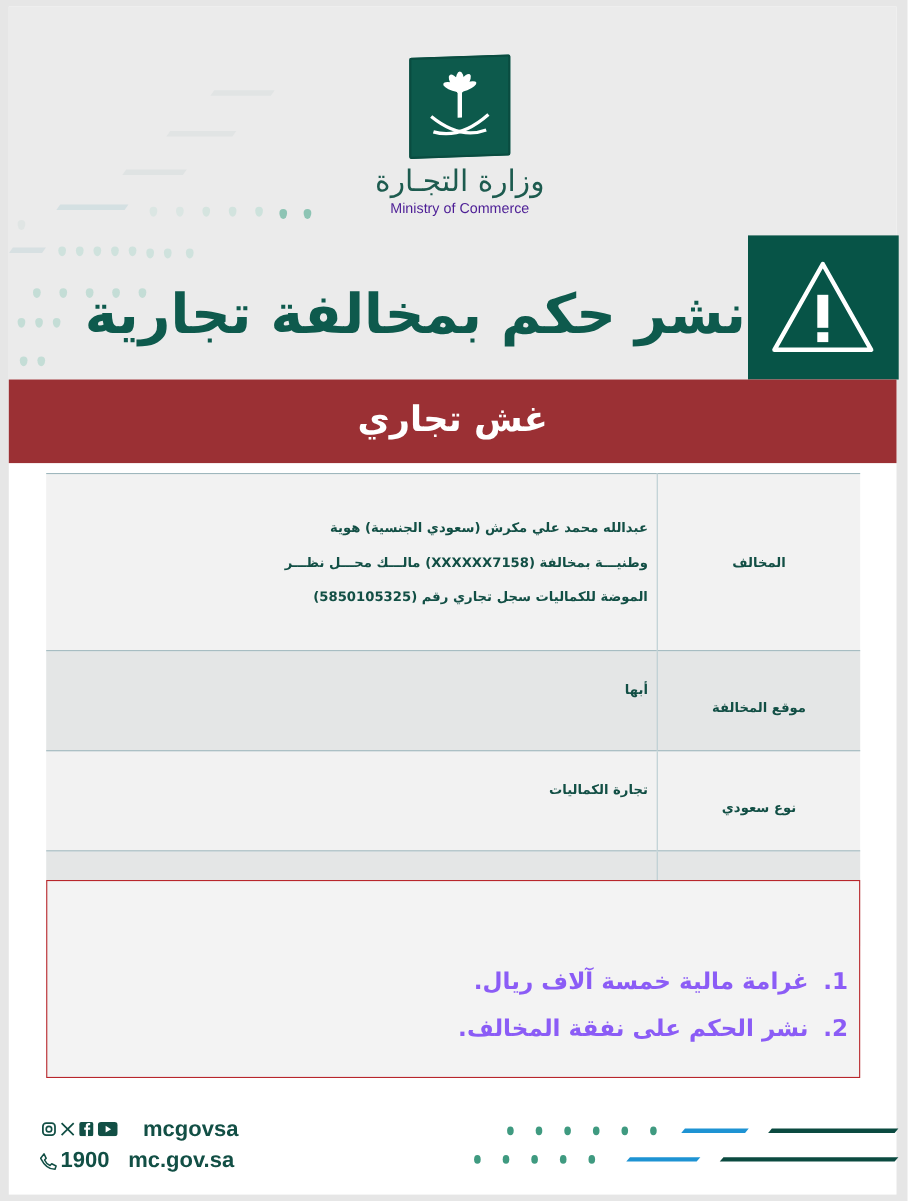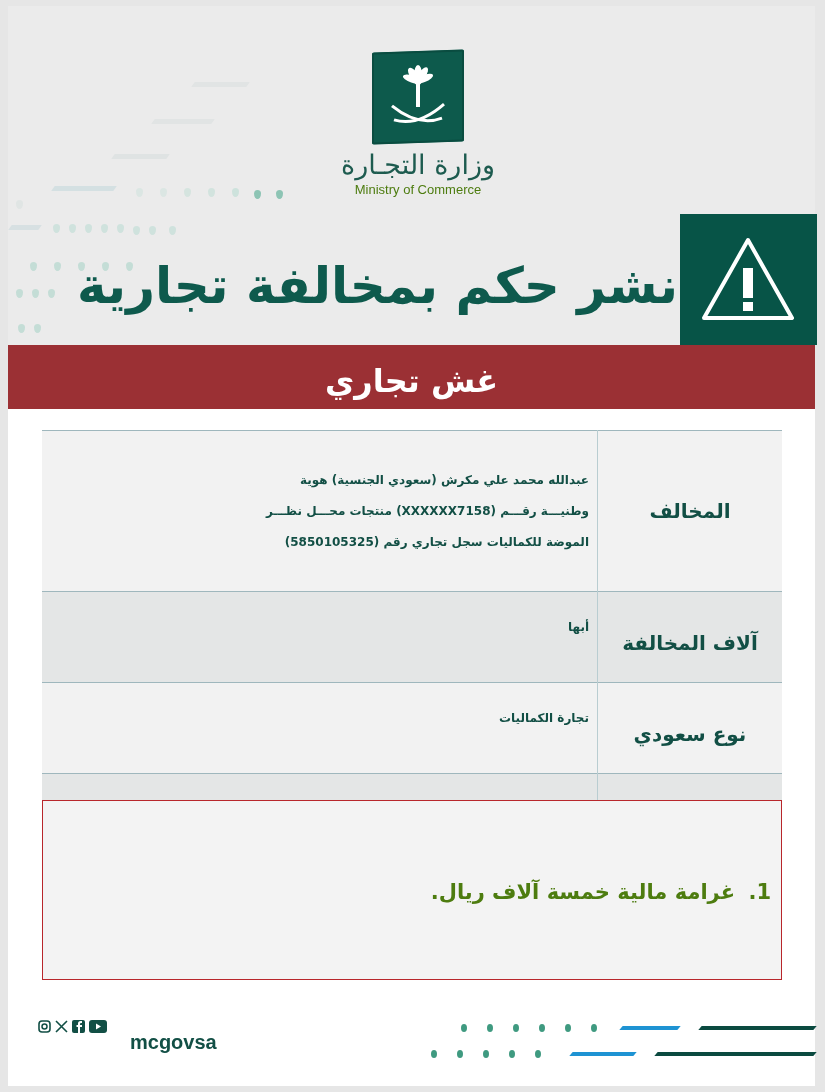--- a/index.html
+++ b/index.html
@@ -2,49 +2,49 @@
 <html><head>
 <meta charset="utf-8">
 <style>
   html, body { margin:0; padding:0; }
   body { width:825px; height:1092px; background:#e6e6e6; position:relative; overflow:hidden; font-family:"DejaVu Sans", sans-serif; }
   .card { position:absolute; left:8px; top:6px; width:807px; height:1080px; background:#ffffff; }
   .top { position:absolute; left:0; top:0; width:807px; height:339px; background:#ebebeb; }
   .logo-box { position:absolute; left:364px; top:45px; width:92px; height:92px; background:#0d5a4c; transform:skewY(-2deg); border-radius:2px; box-shadow: inset 0 0 0 2px #0a4c40; }
   .logo-box svg { position:absolute; left:12px; top:10px; }
   .logo-ar { position:absolute; left:320px; top:143px; width:180px; text-align:center; color:#1d5b4f; font-size:27px; font-family:"DejaVu Serif", serif; direction:rtl; }
-  .logo-en { position:absolute; left:320px; top:176px; width:180px; text-align:center; color:#4d7c0f; font-size:13px; font-family:"Liberation Sans", sans-serif; }
+  .logo-en { position:absolute; left:320px; top:176px; width:180px; text-align:center; color:#4c1d95; font-size:13px; font-family:"Liberation Sans", sans-serif; }
   .dots { position:absolute; }
   .dot { position:absolute; width:7px; height:9px; border-radius:50% 50% 50% 50% / 40% 40% 60% 60%; background:#9cc8bd; }
   .dash { position:absolute; height:5px; transform:skewX(-35deg); }
   .warn-box { position:absolute; left:672px; top:208px; width:137px; height:131px; background:#075447; }
   .warn-box svg { position:absolute; left:18px; top:20px; }
   .title { position:absolute; left:60px; top:250px; width:610px; text-align:right; color:#0e5a4d; font-size:50px; font-weight:bold; direction:rtl; line-height:60px; }
-  .red-bar { position:absolute; left:0; top:339px; width:807px; height:64px; background:#9b3034; }
+  .red-bar { position:absolute; left:0; top:339px; width:807px; height:76px; background:#9b3034; }
   .red-bar .txt { position:absolute; left:0; top:0; width:807px; height:72px; line-height:72px; text-align:center; color:#ffffff; font-size:32px; font-weight:bold; direction:rtl; }
   table.info { position:absolute; left:34px; top:424px; width:740px; border-collapse:collapse; direction:rtl; }
   table.info td { border-top:1px solid #9fb7bd; color:#124f45; font-weight:bold; }
-  table.info td.lbl { width:182px; text-align:center; font-size:20px; border-left:1px solid #b9cdd1; }
+  table.info td.lbl { width:182px; text-align:center; font-size:12px; border-left:1px solid #b9cdd1; }
   table.info td.val { text-align:right; font-size:12px; padding:0 0 0 6px; padding-right:0; }
   table.info tr.r1 td { background:#f2f2f2; height:158px; }
   table.info tr.r2 td { background:#e4e6e6; height:70px; }
   table.info tr.r3 td { background:#f2f2f2; height:70px; }
   table.info tr.r4 td { background:#e4e6e6; height:66px; }
   table.info td.val span { display:block; line-height:31px; padding-right:8px; }
   table.info tr.r2 td.lbl, table.info tr.r3 td.lbl, table.info tr.r4 td.lbl { padding-top:12px; }
   table.info tr.r2 td.val, table.info tr.r3 td.val, table.info tr.r4 td.val { vertical-align:top; padding-top:20px; }
   .penalty { position:absolute; left:34px; top:794px; width:738px; height:178px; border:1px solid #b8262b; background:#f3f3f3; }
   .penalty .head { position:absolute; left:0; top:0; width:738px; height:53px; background:#9b3034; border-bottom:1px solid #c42a2a; color:#ffffff; font-size:21px; font-weight:bold; line-height:53px; text-align:right; direction:rtl; }
   .penalty .head span { padding-right:34px; }
   .penalty ol { position:absolute; right:10px; top:70px; margin:0; padding:0; list-style:none; direction:rtl; width:700px; }
-  .penalty li { color:#4d7c0f; font-size:21px; font-weight:bold; line-height:43px; text-align:right; }
+  .penalty li { color:#8b5cf6; font-size:21px; font-weight:bold; line-height:43px; text-align:right; }
   .penalty li .num { display:inline-block; width:36px; }
   .footer-social { position:absolute; left:30px; top:1010px; }
   .icons { position:absolute; left:0; top:4px; display:flex; gap:4px; }
-  .footer-handle { position:absolute; left:92px; top:15px; color:#124f45; font-size:20px; font-weight:bold; font-family:"Liberation Sans", sans-serif; white-space:nowrap; }
+  .footer-handle { position:absolute; left:92px; top:0; color:#124f45; font-size:20px; font-weight:bold; font-family:"Liberation Sans", sans-serif; white-space:nowrap; }
   .footer-phone { position:absolute; left:28px; top:1038px; color:#124f45; font-size:20px; font-weight:bold; font-family:"Liberation Sans", sans-serif; white-space:nowrap; display:flex; align-items:center; gap:3px; }
   .footer-site { margin-left:14px; }
   .fdot { position:absolute; width:6px; height:8px; border-radius:50%; background:#3f9a80; }
   .fdash { position:absolute; height:4px; transform:skewX(-40deg); }
 </style>
 </head>
 <body>
 
 <div class="card">
   <div class="top">
@@ -116,26 +116,26 @@
   <div class="red-bar">
     <div class="txt">غش تجاري</div>
   </div>
 
   <table class="info">
     <tbody>
         <tr class="r1">
       <td class="lbl">المخالف</td>
       <td class="val">
         <span>عبدالله محمد علي مكرش (سعودي الجنسية) هوية</span>
-        <span>وطنيـــة رقـــم (XXXXXX7158) منتجات محـــل نظـــر</span>
+        <span>وطنيـــة بمخالفة (XXXXXX7158) مالـــك محـــل نظـــر</span>
         <span>الموضة للكماليات سجل تجاري رقم (5850105325)</span>
       </td>
     </tr>
     <tr class="r2">
-      <td class="lbl">آلاف المخالفة</td>
+      <td class="lbl">موقع المخالفة</td>
       <td class="val">
             <span>أبها</span>
           </td>
     </tr>
     <tr class="r3">
       <td class="lbl">نوع سعودي</td>
       <td class="val">
             <span>تجارة الكماليات</span>
           </td>
     </tr>
@@ -144,20 +144,21 @@
       <td class="val">
             <span>عرض وبيع منتجات مغشوشة</span>
           </td>
     </tr>
   </tbody>
     </table>
 
   <div class="penalty">
     <ol>
       <li><span class="num">1.</span><span>غرامة مالية خمسة آلاف ريال.</span></li>
+      <li><span class="num">2.</span><span>نشر الحكم على نفقة المخالف.</span></li>
     </ol>
   </div>
 
   <div class="footer-social">
     <div class="icons">
       <svg width="13" height="13" viewBox="0 0 13 13">
           <rect x="1" y="1" width="11" height="11" rx="3" fill="none" stroke="#124f45" stroke-width="1.6"></rect>
           <circle cx="6.5" cy="6.5" r="2.5" fill="none" stroke="#124f45" stroke-width="1.5"></circle>
         </svg>
       <svg width="13" height="13" viewBox="0 0 13 13">
@@ -168,20 +169,27 @@
           <path d="M8 13 V7 H10 V5 H8 V4 Q8 3 9 3 H10 V1 H8.5 Q6 1 6 3.5 V5 H4.5 V7 H6 V13 Z" fill="#ffffff"></path>
         </svg>
       <svg width="18" height="13" viewBox="0 0 18 13">
           <rect x="0" y="0" width="18" height="13" rx="3" fill="#124f45"></rect>
           <path d="M7 3.5 L12 6.5 L7 9.5 Z" fill="#ffffff"></path>
         </svg>
     </div>
     <div class="footer-handle">mcgovsa</div>
   </div>
 
+  <div class="footer-phone">
+    <svg width="16" height="16" viewBox="0 0 16 16">
+        <path d="M4 1 L6 5 L4.5 6.5 Q6 10 9.5 11.5 L11 10 L15 12 L14 15 Q6 15 1 5 Z" fill="none" stroke="#124f45" stroke-width="1.4" stroke-linejoin="round"></path>
+      </svg>
+    <span>1900</span>
+    <span class="footer-site">mc.gov.sa</span>
+  </div>
 
   <div>
     <div class="fdot" style="left:453px;top:1018px;"></div>
     <div class="fdot" style="left:479px;top:1018px;"></div>
     <div class="fdot" style="left:505px;top:1018px;"></div>
     <div class="fdot" style="left:531px;top:1018px;"></div>
     <div class="fdot" style="left:557px;top:1018px;"></div>
     <div class="fdot" style="left:583px;top:1018px;"></div>
     <div class="fdash" style="left:613px;top:1020px;width:58px;background:#1e93d3;"></div>
     <div class="fdash" style="left:692px;top:1020px;width:115px;background:#0b4a40;"></div>

